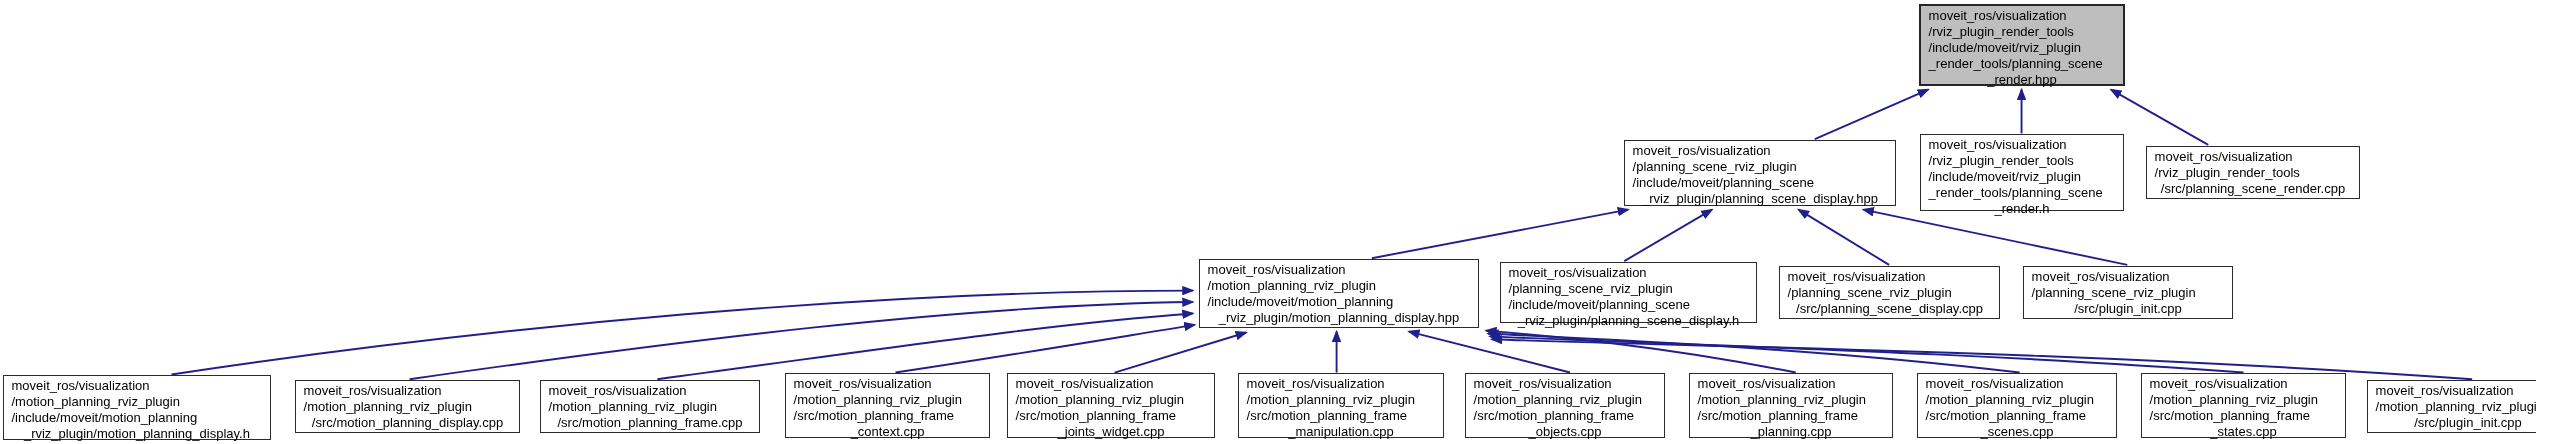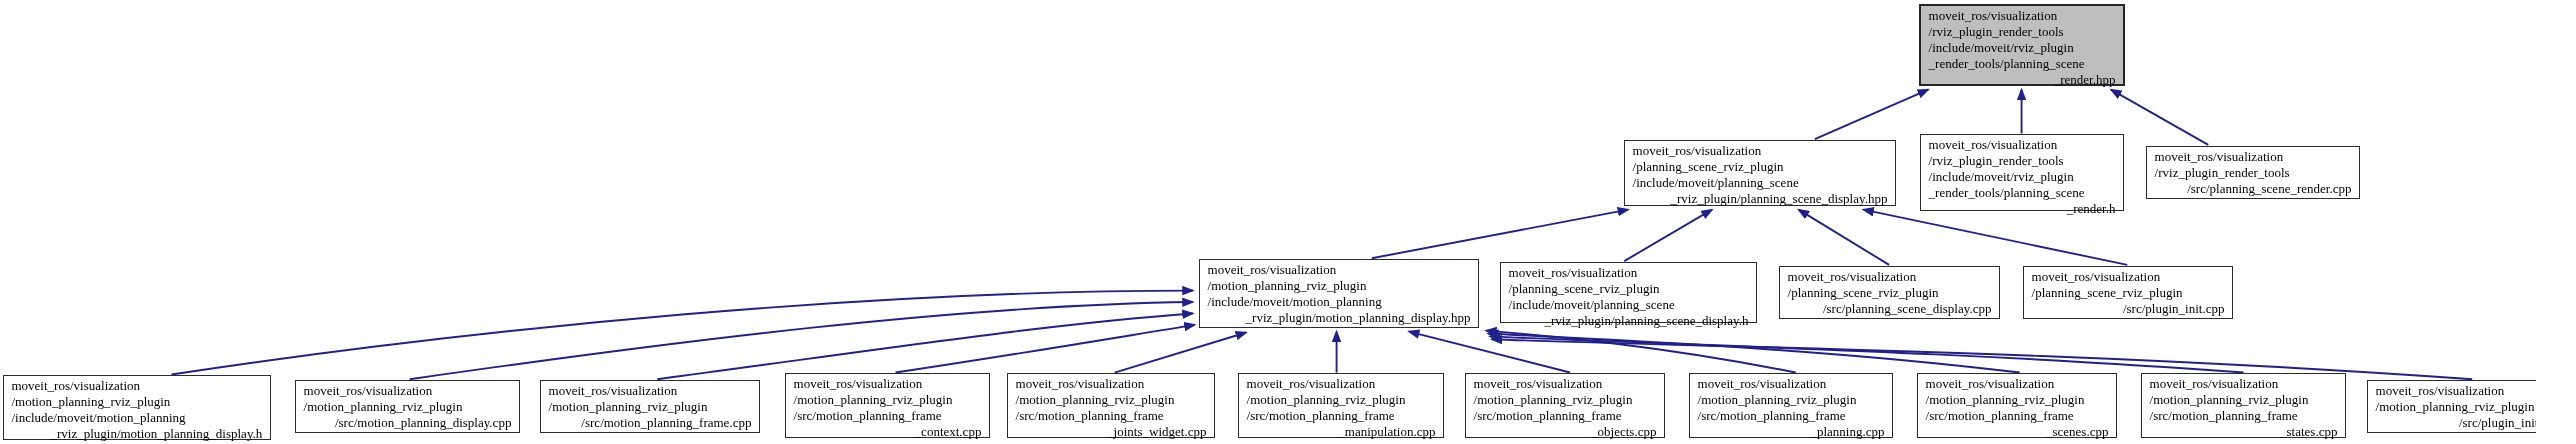--- a/index.html
+++ b/index.html
@@ -1,40 +1,40 @@
 <!DOCTYPE html>
 <html><head>
 <meta charset="utf-8">
 <style>
   html,body{margin:0;padding:0;background:#ffffff;}
   #canvas{
     position:relative;
     width:2536px;height:445px;
     background:#ffffff;
-    font-family:Liberation Serif, serif;
+    font-family:Liberation Sans, sans-serif;
     overflow:hidden;
   }
   #edge-layer{position:absolute;left:0;top:0;width:2576px;height:445px;}
   .node{
     position:absolute;
     box-sizing:border-box;
     background:#ffffff;
     border:1.5px solid #2b2b2b;
     color:#000000;
     font-size:13px;
     line-height:16px;
     padding:1.9px 7.6px 1px 7.6px;
     white-space:nowrap;
   }
   .node.highlight{
     background:#bebebe;
     border:2.5px solid #262626;
   }
   .node .ln{text-align:left;}
-  .node .ln:last-child{text-align:right;}
+  .node .ln:last-child{text-align:center;}
 </style>
 </head>
 <body>
 
 <div id="canvas">
   <svg id="edge-layer" viewBox="0 0 2704 467" width="2576" height="445" xmlns="http://www.w3.org/2000/svg">
     <defs>
       <marker id="arrowhead" markerWidth="13" markerHeight="10" refX="11" refY="5" orient="auto" markerUnits="userSpaceOnUse">
         <path d="M0,0 L13,5 L0,10 z" fill="#20208d"></path>
       </marker>

